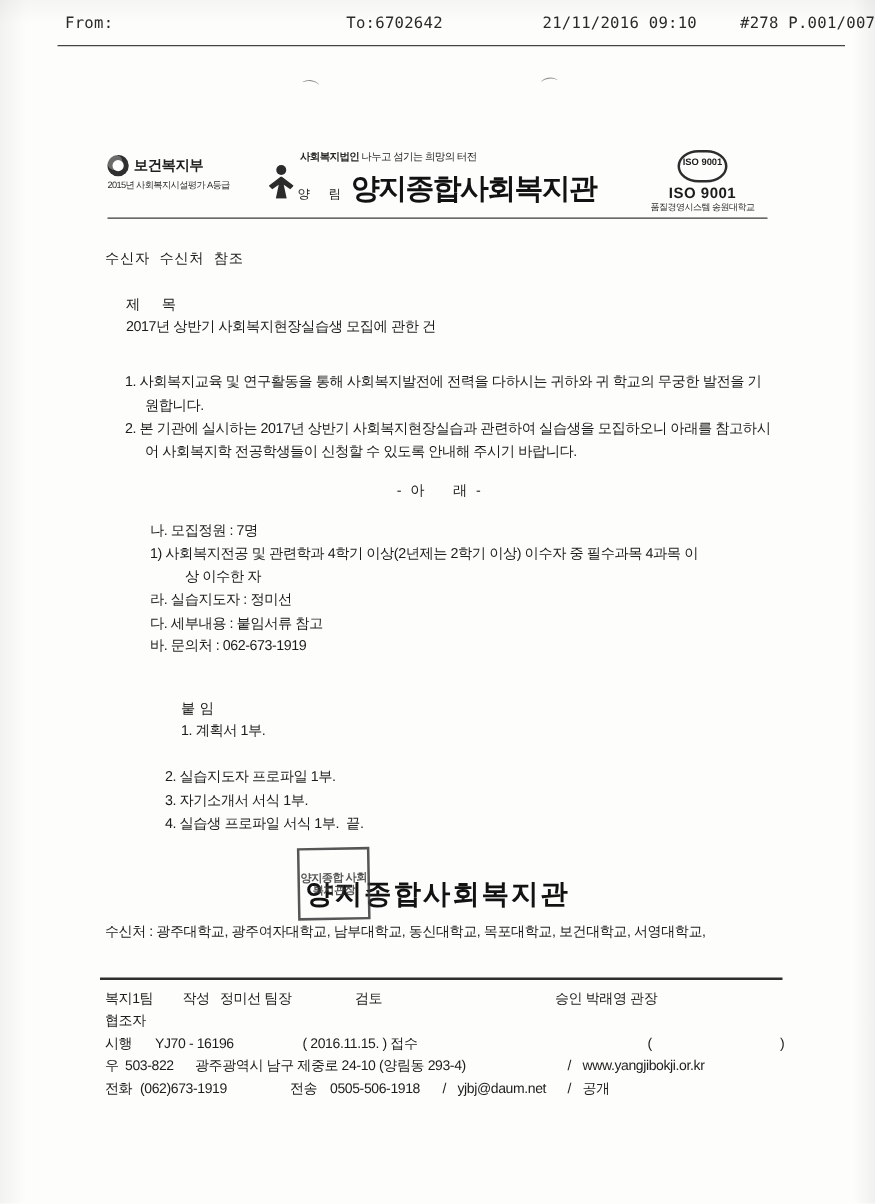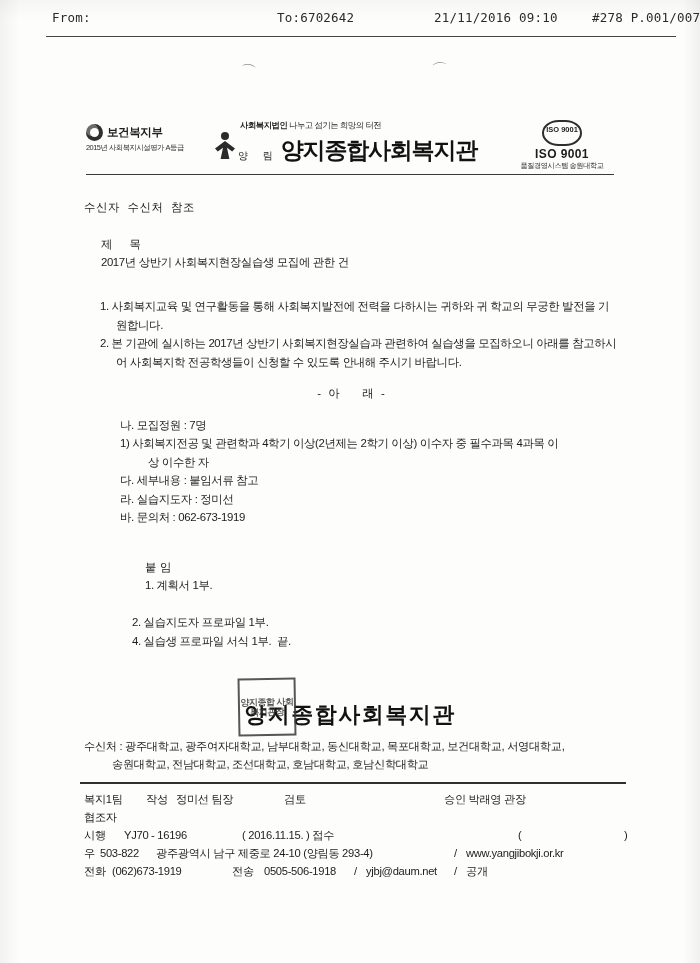--- a/index.html
+++ b/index.html
@@ -376,44 +376,44 @@
     <div class="ln hang">1. 사회복지교육 및 연구활동을 통해 사회복지발전에 전력을 다하시는 귀하와 귀 학교의 무궁한 발전을 기원합니다.</div>
     <div class="ln hang">2. 본 기관에 실시하는 2017년 상반기 사회복지현장실습과 관련하여 실습생을 모집하오니 아래를 참고하시어 사회복지학 전공학생들이 신청할 수 있도록 안내해 주시기 바랍니다.</div>
 
     <div class="gap-m"></div>
     <div class="ln center">- 아    래 -</div>
     <div class="gap-m"></div>
 
     <div class="ln items-a">나. 모집정원 : 7명</div>
     <div class="ln lvl2">1) 사회복지전공 및 관련학과 4학기 이상(2년제는 2학기 이상) 이수자 중 필수과목 4과목 이</div>
     <div class="ln lvl3">상 이수한 자</div>
+    <div class="ln items-a">라. 실습지도자 : 정미선</div>
     <div class="ln items-a">다. 세부내용 : 붙임서류 참고</div>
-    <div class="ln items-a">라. 실습지도자 : 정미선</div>
     <div class="ln items-a">바. 문의처 : 062-673-1919</div>
 
     <div class="gap-m"></div>
     <div class="ln attach">
       <span class="label-sp">붙임</span>
       <span>1. 계획서 1부.</span>
     </div>
     <div class="ln attach-item">2. 실습지도자 프로파일 1부.</div>
+    <div class="ln attach-item">3. 자기소개서 서식 1부.</div>
     <div class="ln attach-item">4. 실습생 프로파일 서식 1부.  끝.</div>
   </div>
 
   <div class="org-line">
     <span class="org-name">양지종합사회복지관</span>
     <span class="seal">양지종합
 사회복지관장</span>
   </div>
 
   <div class="recipients">
     <div class="ln">
       <span>수신처 : </span><span>광주대학교, 광주여자대학교, 남부대학교, 동신대학교, 목포대학교, 보건대학교, 서영대학교,</span>
     </div>
-    <div class="ln r2">송원대학교, 전남대학교, 조선대학교, 호남대학교, 호남신학대학교</div>
   </div>
 
   <div class="thick-rule"></div>
 
   <div class="footer">
     <div class="frow">
       <span class="fcell c0">복지1팀</span>
       <span class="fcell c1">작성</span>
       <span class="fcell" style="left:92px">정미선 팀장</span>
       <span class="fcell" style="left:200px">검토</span>

